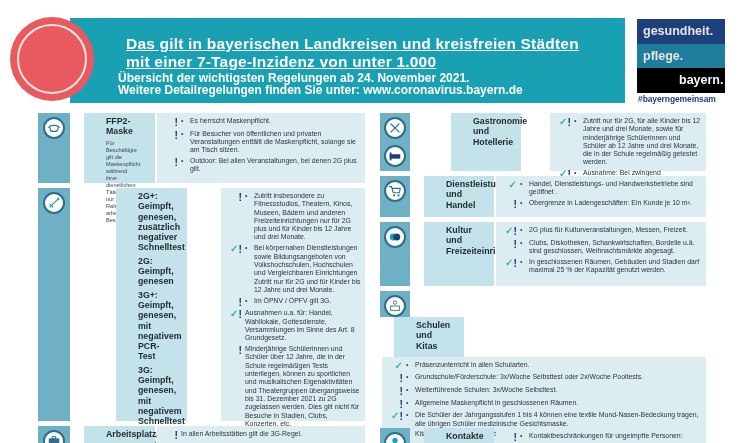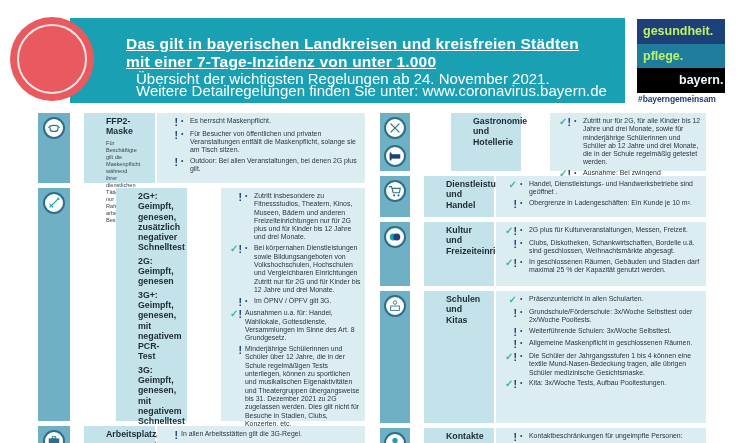--- a/index.html
+++ b/index.html
@@ -4,24 +4,24 @@
 <style>
   * { box-sizing: border-box; margin: 0; padding: 0; }
   html, body { width: 750px; height: 443px; overflow: hidden; background: #ffffff; }
   body { font-family: "Liberation Sans", sans-serif; color: #1e2a33; position: relative; }
 
   
   .banner { position: absolute; left: 70px; top: 18px; width: 555px; height: 85px; background: #1aa0b3; }
   .badge { position: absolute; left: 10px; top: 17px; width: 84px; height: 84px; border-radius: 50%; background: #e85a5f; z-index: 2; }
   .badge-ring { position: absolute; left: 7px; top: 7px; right: 7px; bottom: 7px; border-radius: 50%; border: 2px solid #fbe7e4; }
   .title { position: absolute; left: 126px; top: 35px; width: 500px; color: #ffffff; font-weight: bold; font-size: 15.5px; line-height: 18px; letter-spacing: 0.2px; text-decoration: underline; }
-  .subtitle { position: absolute; left: 136px; top: 73px; width: 500px; color: #ffffff; font-size: 15px; line-height: 11.5px; font-weight: normal; }
+  .subtitle { position: absolute; left: 118px; top: 73px; width: 500px; color: #ffffff; font-size: 12px; line-height: 11.5px; font-weight: bold; }
 
   .brand { position: absolute; left: 637px; top: 19px; width: 88px; }
-  .brand-line { height: 24.5px; color: #bef264; font-weight: bold; font-size: 12.5px; line-height: 24.5px; padding-left: 6px; }
+  .brand-line { height: 24.5px; color: #e5e5e5; font-weight: bold; font-size: 12.5px; line-height: 24.5px; padding-left: 6px; }
   .brand-1 { background: #1d3f7a; }
   .brand-2 { background: #1e7d9b; }
   .brand-3 { background: #000000; color: #eef8fb; padding-left: 42px; }
   .hashtag { font-size: 8.5px; font-weight: bold; color: #1d3f7a; padding-left: 1px; margin-top: 1px; letter-spacing: -0.1px; }
 
   
   .col { position: absolute; top: 113px; }
   .col-left { left: 38px; width: 327px; }
   .col-right { left: 380px; width: 326px; }
   .row { display: flex; margin-bottom: 5px; }
@@ -301,21 +301,21 @@
           <span class="marks">
             <span class="check">✓</span>
             <span class="excl">!</span>
           </span>
           <span class="bullet">•</span>
           <span class="text">In geschlossenen Räumen, Gebäuden und Stadien darf maximal 25 % der Kapazität genutzt werden.</span>
         </div>
       </div>
   </div>
 
-  <div class="row" style="height:132px;">
+  <div class="row" style="height:132px;flex-direction:column;">
     <div class="cell-icon">
       <div class="icon-circle">
         <svg viewBox="0 0 16 16">
             <circle cx="8" cy="4" r="2" fill="none" stroke="#2d6f89"></circle>
             <rect x="3" y="8" width="10" height="5" fill="none" stroke="#2d6f89"></rect>
           </svg>
       </div>
     </div>
     <div class="cell-label">
       <div class="lbl-main">Schulen und Kitas</div>

